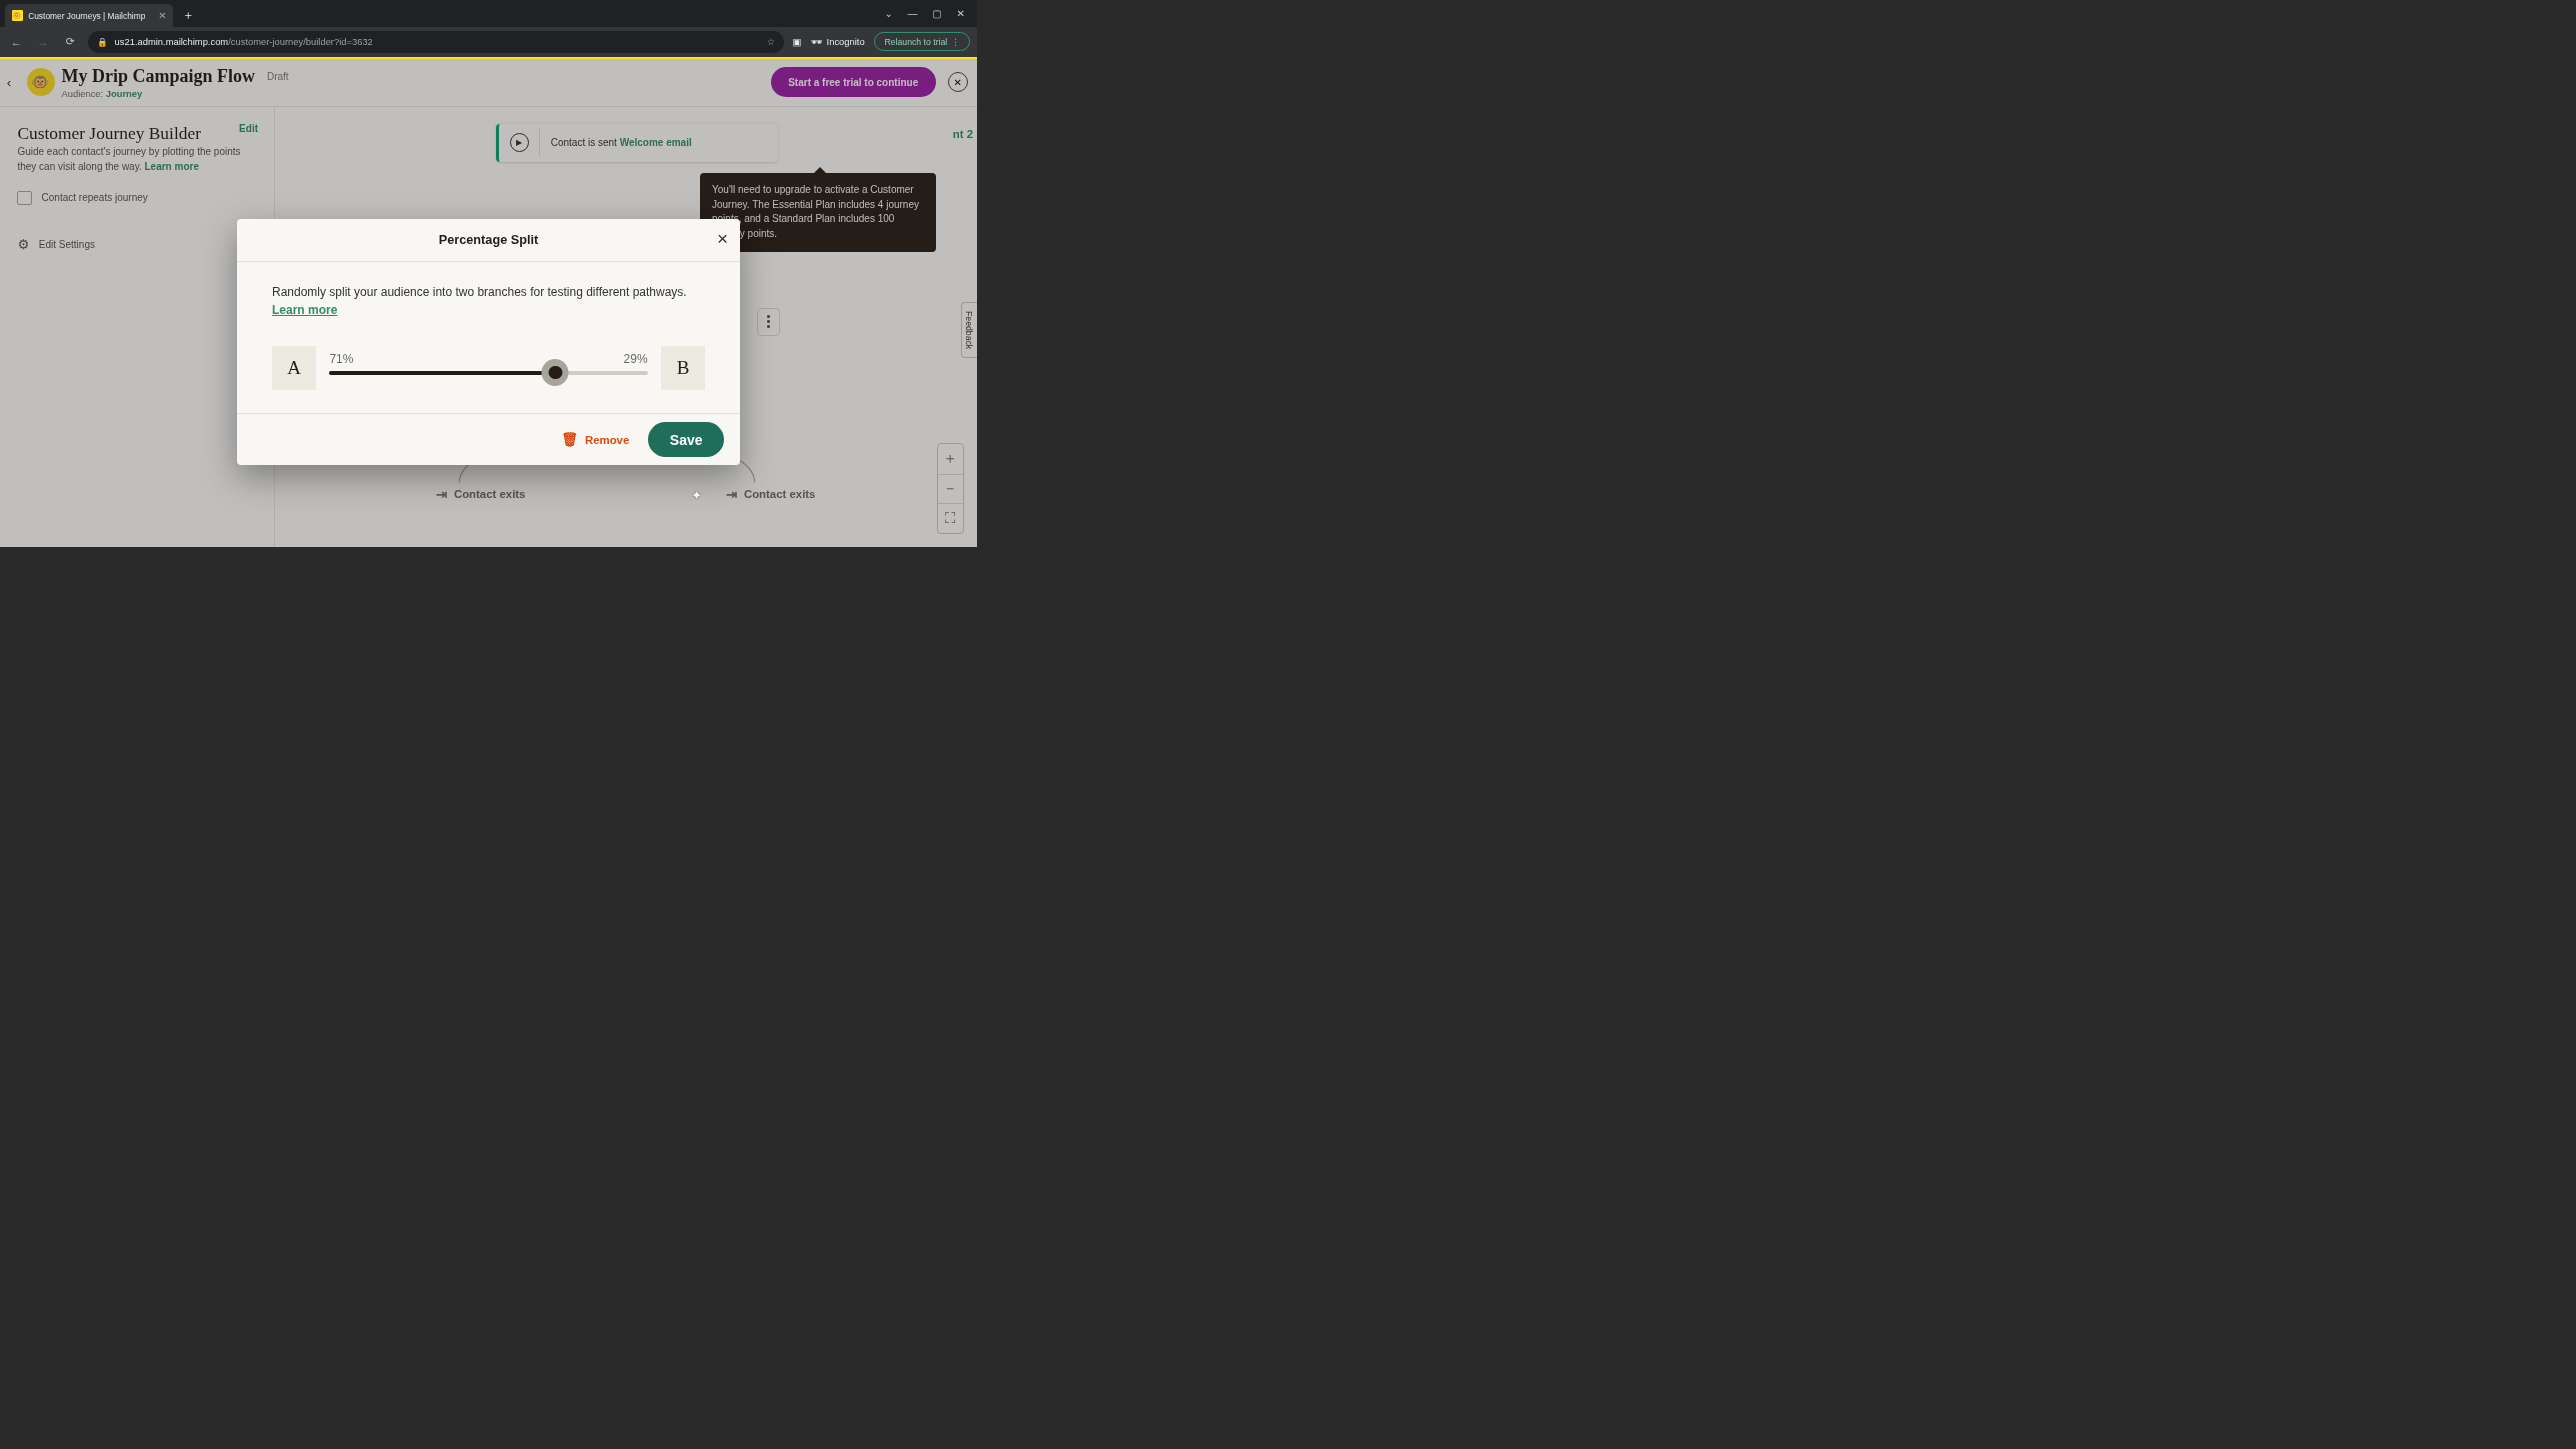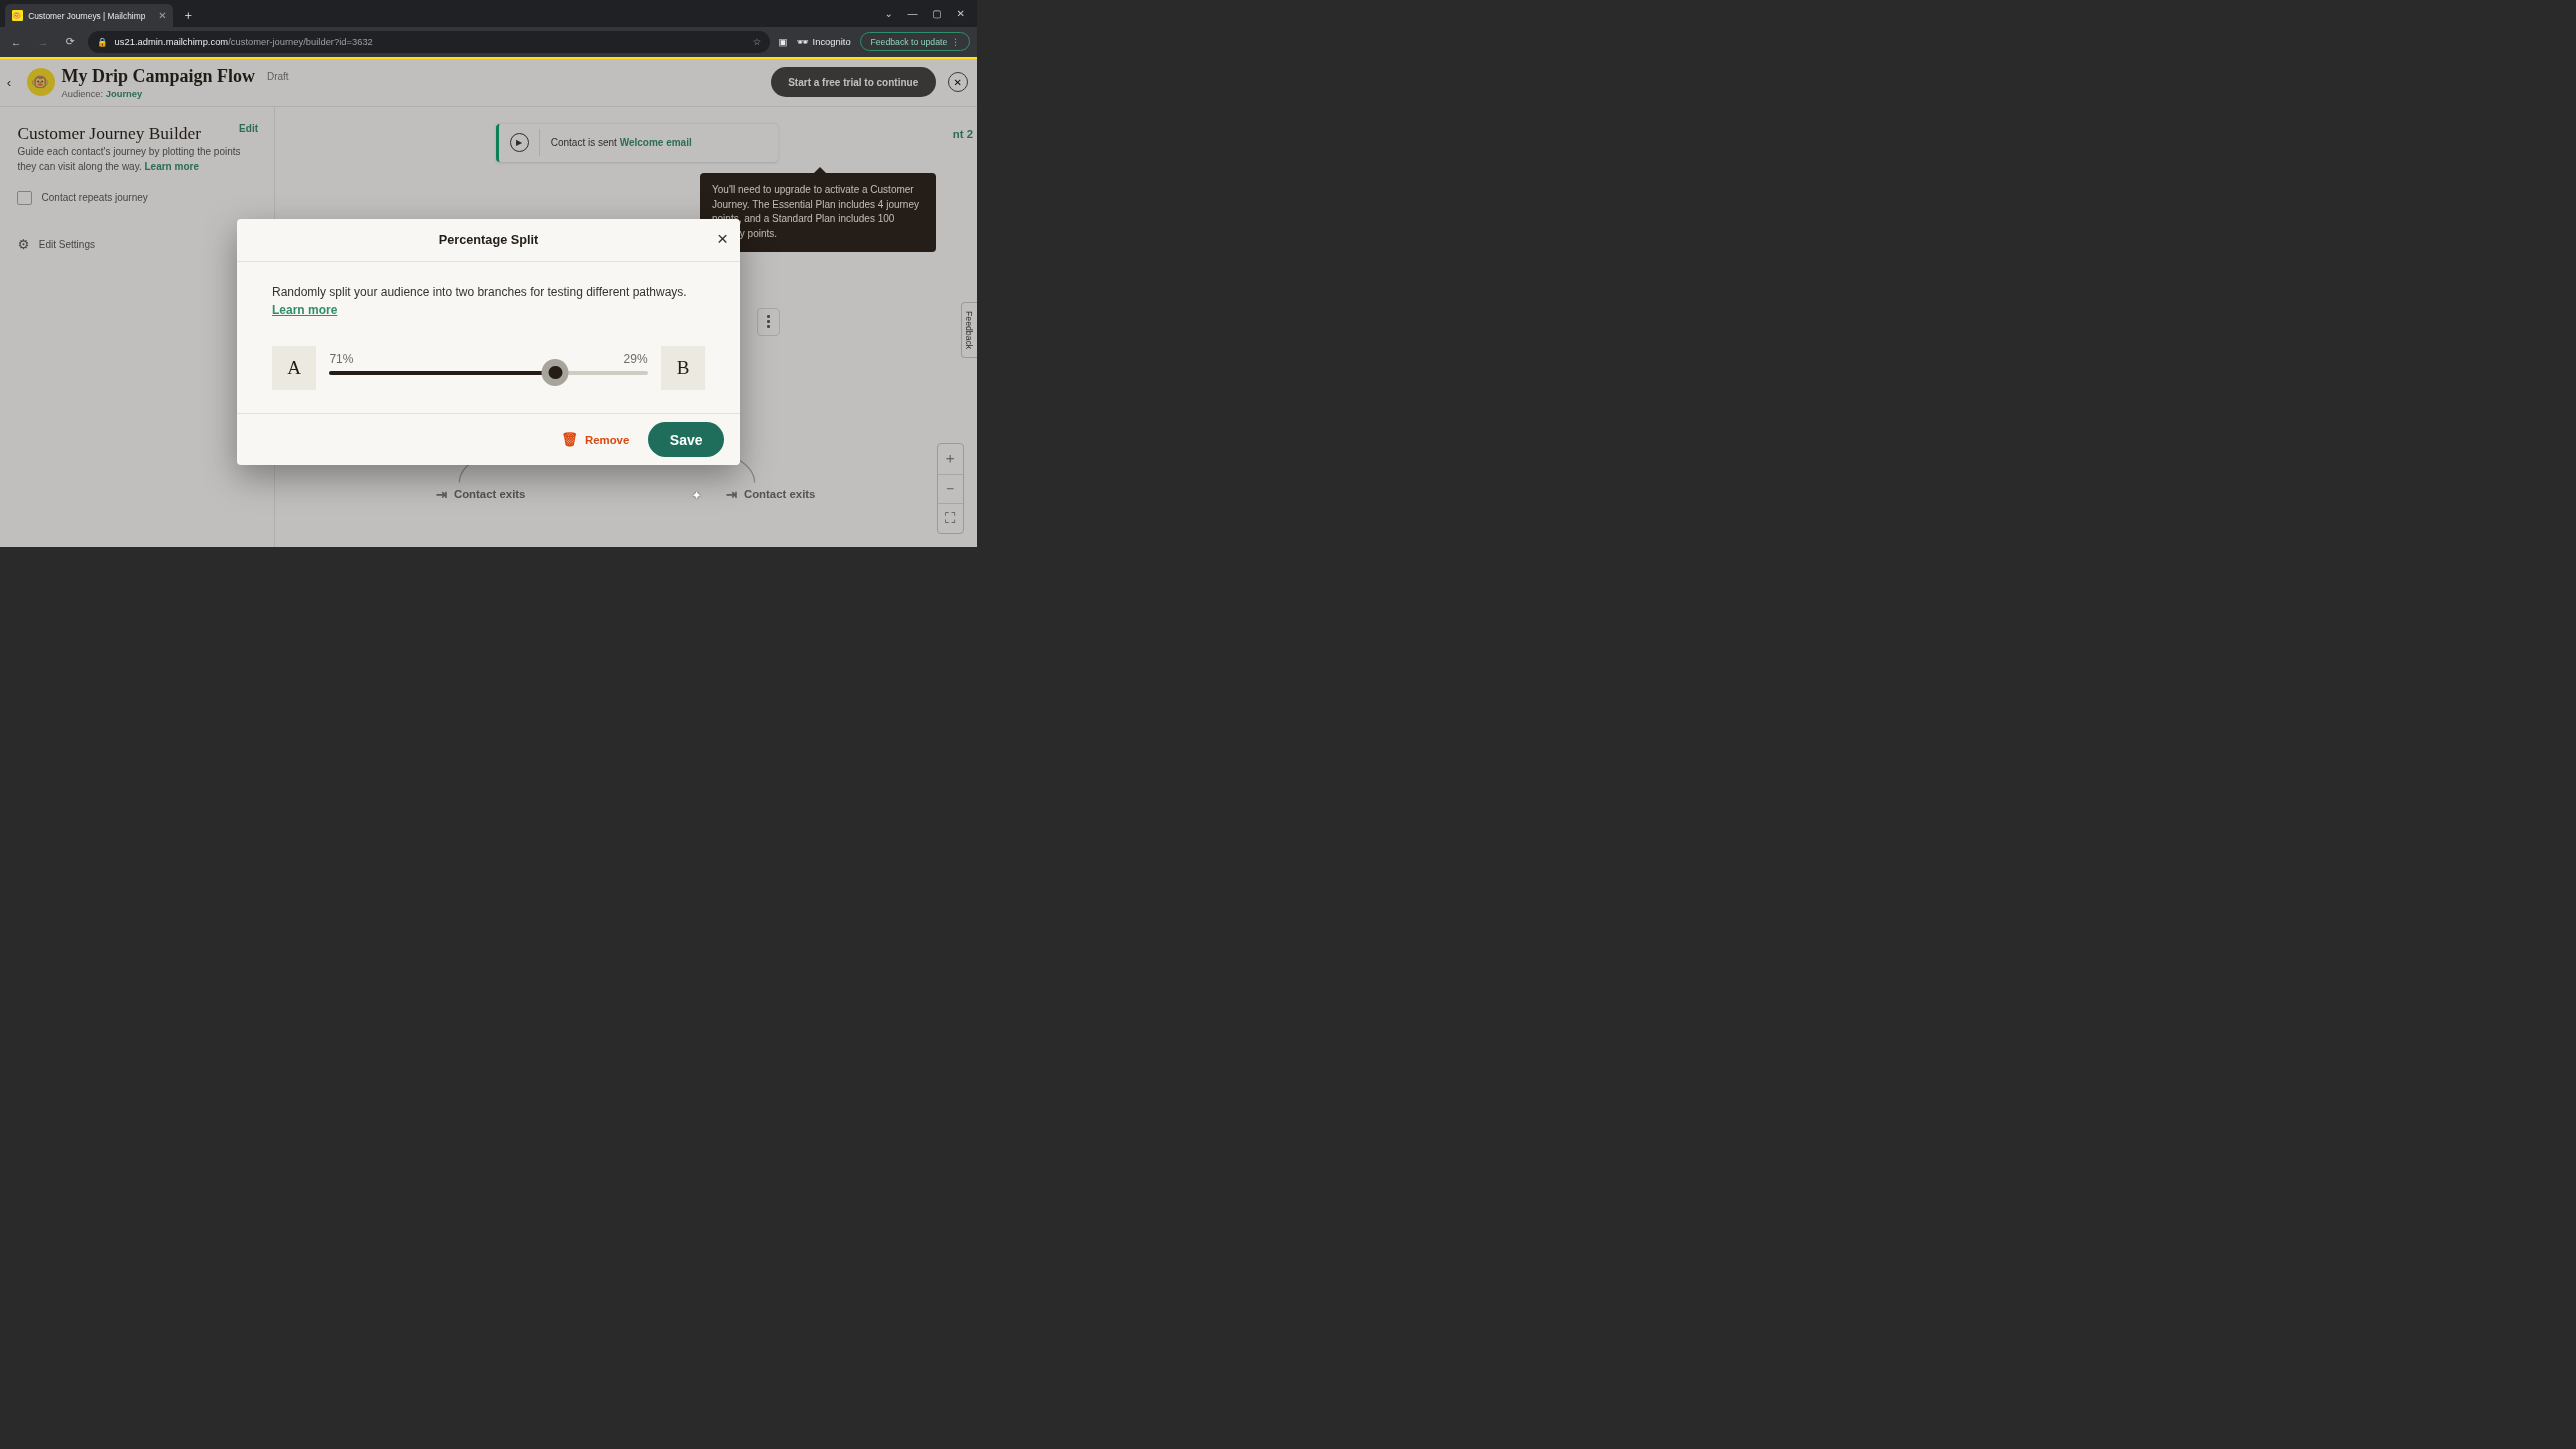--- a/index.html
+++ b/index.html
@@ -93,21 +93,21 @@
     display: flex; align-items: center; justify-content: center; font-size: 14.8px;
   }
   .title-col { display: flex; flex-direction: column; gap: 1px; }
   .title-row { display: flex; align-items: center; gap: 12px; }
   .h1 { font-family: Georgia, 'Times New Roman', serif; font-size: 18px; font-weight: 600; color: #241c15; }
   .draft { color: #7a7a7a; font-size: 10px; }
   .aud-row { font-size: 9.4px; color: #6a6a6a; }
   .aud-row .aud { color: #2f8f69; font-weight: 600; }
   .header-right { margin-left: auto; display: flex; align-items: center; gap: 12px; }
   .cta {
-    background: #404040; color: #fff; font-weight: 700; font-size: 10px;
+    background: #a21caf; color: #fff; font-weight: 700; font-size: 10px;
     border-radius: 17.4px; padding: 9.4px 17.4px; cursor: pointer;
   }
   .close-circle {
     width: 20px; height: 20px; border-radius: 50%; border: 1.3px solid #444;
     display: flex; align-items: center; justify-content: center; cursor: pointer; font-size: 10px;
   }
 
   
   .body {
     display: flex; height: calc(100% - 48px);
@@ -285,21 +285,21 @@
       <span style="color:#9aa0a6;">☆</span>
     </div>
   </div>
   <div class="right-icons">
     <span>▣</span>
     <div class="incognito-badge">
       <span>🕶</span>
       <span>Incognito</span>
     </div>
     <div class="relaunch">
-      <span>Feedback to update</span>
+      <span>Relaunch to trial</span>
       <span>⋮</span>
     </div>
   </div>
 </div>
 <div class="accent-bar"></div>
 
 <div class="app">
 
   <div class="dim-layer">
 

